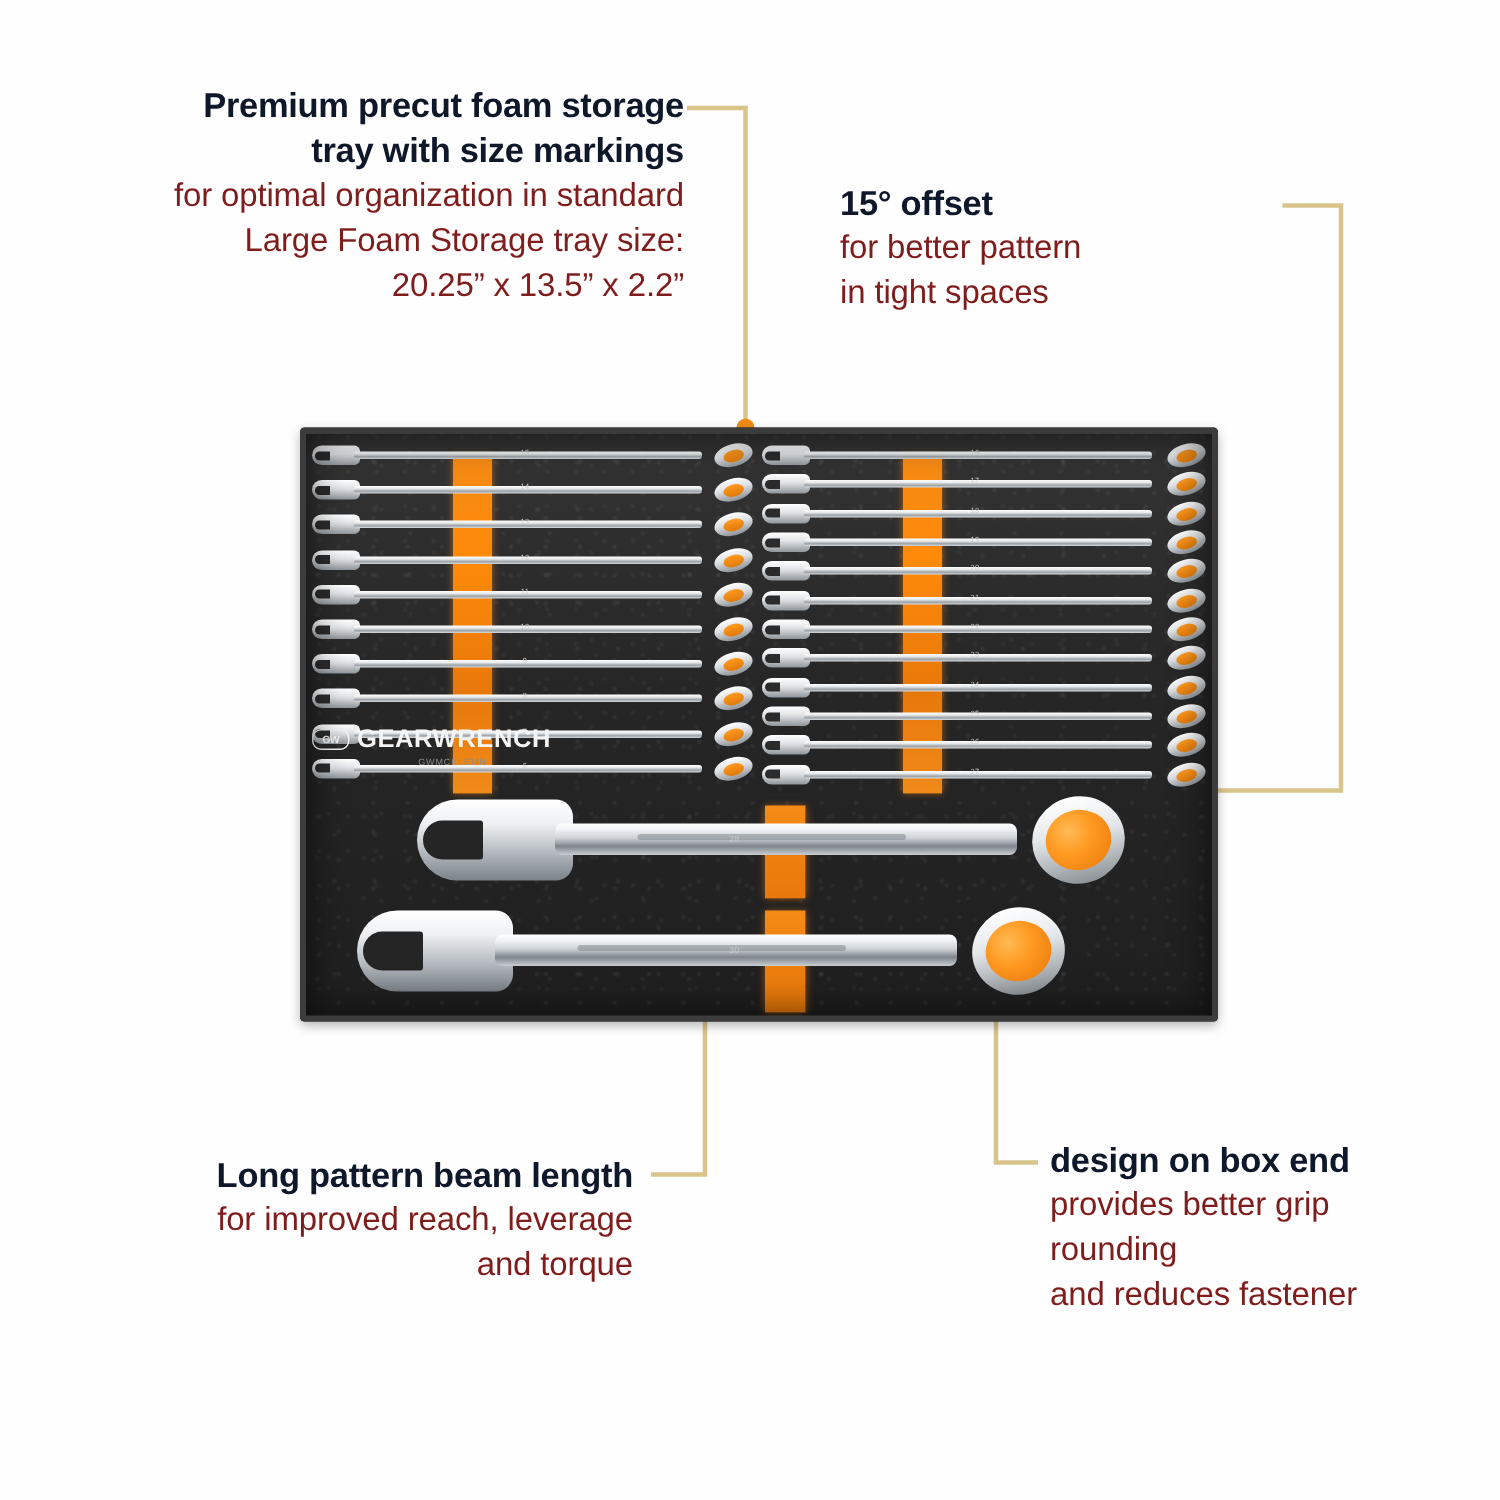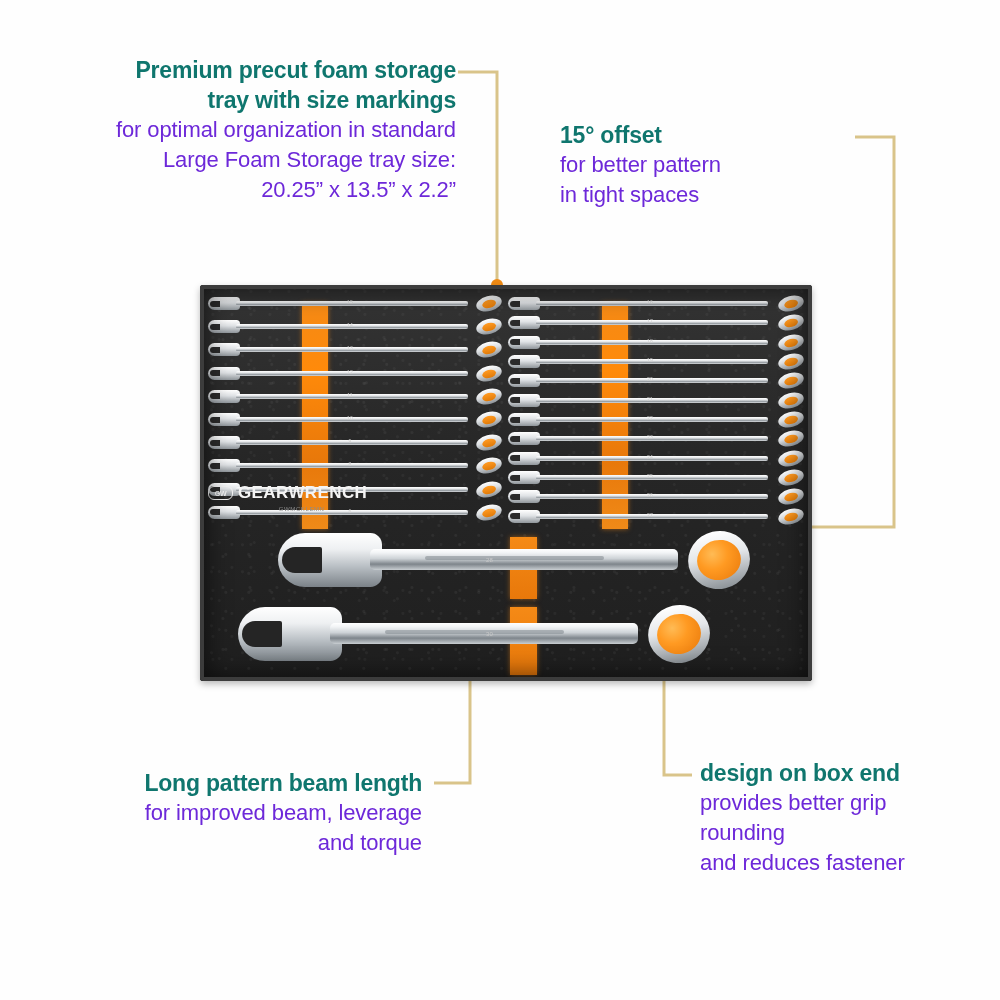--- a/index.html
+++ b/index.html
@@ -28,29 +28,29 @@
   .callout {
     position: absolute;
     color: #231f20;
   }
   .callout .hl {
     font-weight: bold;
     font-size: 23px;
     line-height: 30px;
     letter-spacing: -0.2px;
     display: block;
-    color: #0f766e;
+    color: #0f172a;
   }
   .callout .sub {
     font-weight: 400;
     font-size: 22px;
     line-height: 30px;
     letter-spacing: -0.1px;
     display: block;
-    color: #6d28d9;
+    color: #7f1d1d;
   }
 
   #callout-foam-tray {
     left: 20px; top: 55px;
     width: 436px;
     text-align: right;
   }
   #callout-offset {
     left: 560px; top: 120px;
     width: 282px;
@@ -330,21 +330,21 @@
   </div>
 
   <div class="callout" id="callout-offset">
     <span class="hl">15° offset</span>
     <span class="sub">for better pattern</span>
     <span class="sub">in tight spaces</span>
   </div>
 
   <div class="callout" id="callout-beam-length">
     <span class="hl">Long pattern beam length</span>
-    <span class="sub">for improved beam, leverage</span>
+    <span class="sub">for improved reach, leverage</span>
     <span class="sub">and torque</span>
   </div>
 
   <div class="callout" id="callout-off-corner">
     <span class="hl">design on box end</span>
     <span class="sub">provides better grip</span>
     <span class="sub">rounding</span>
     <span class="sub">and reduces fastener</span>
   </div>
 

